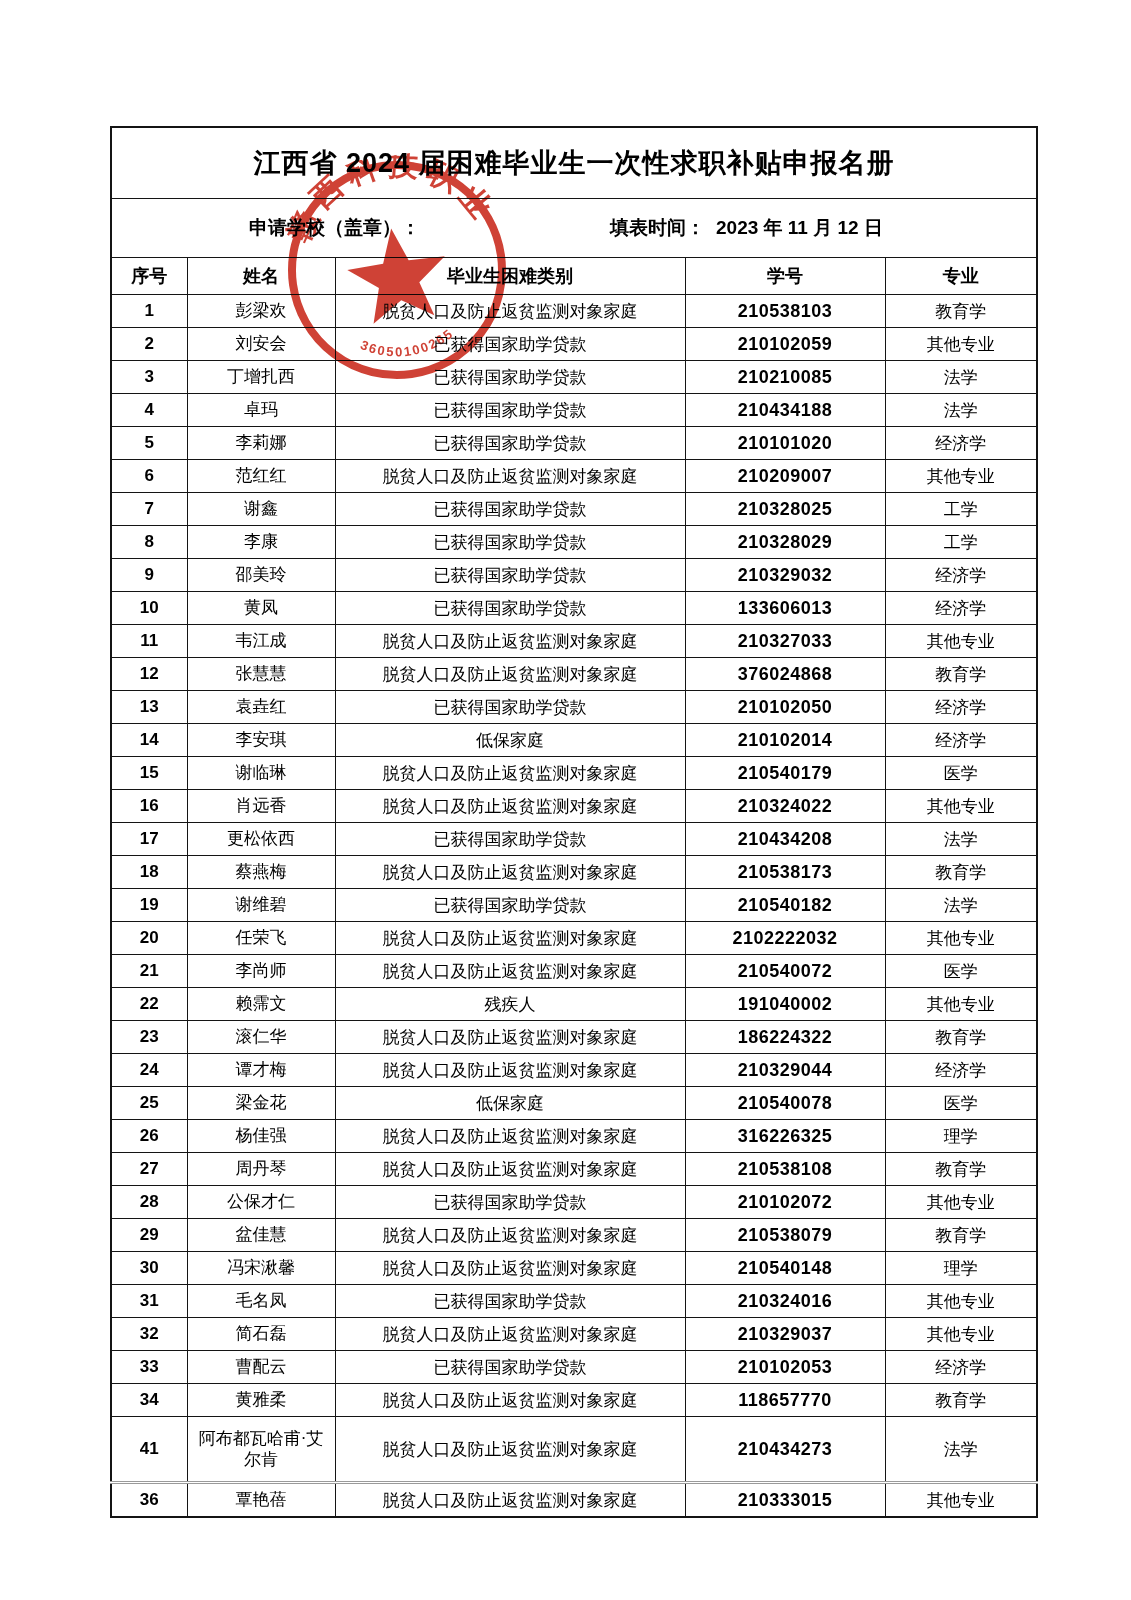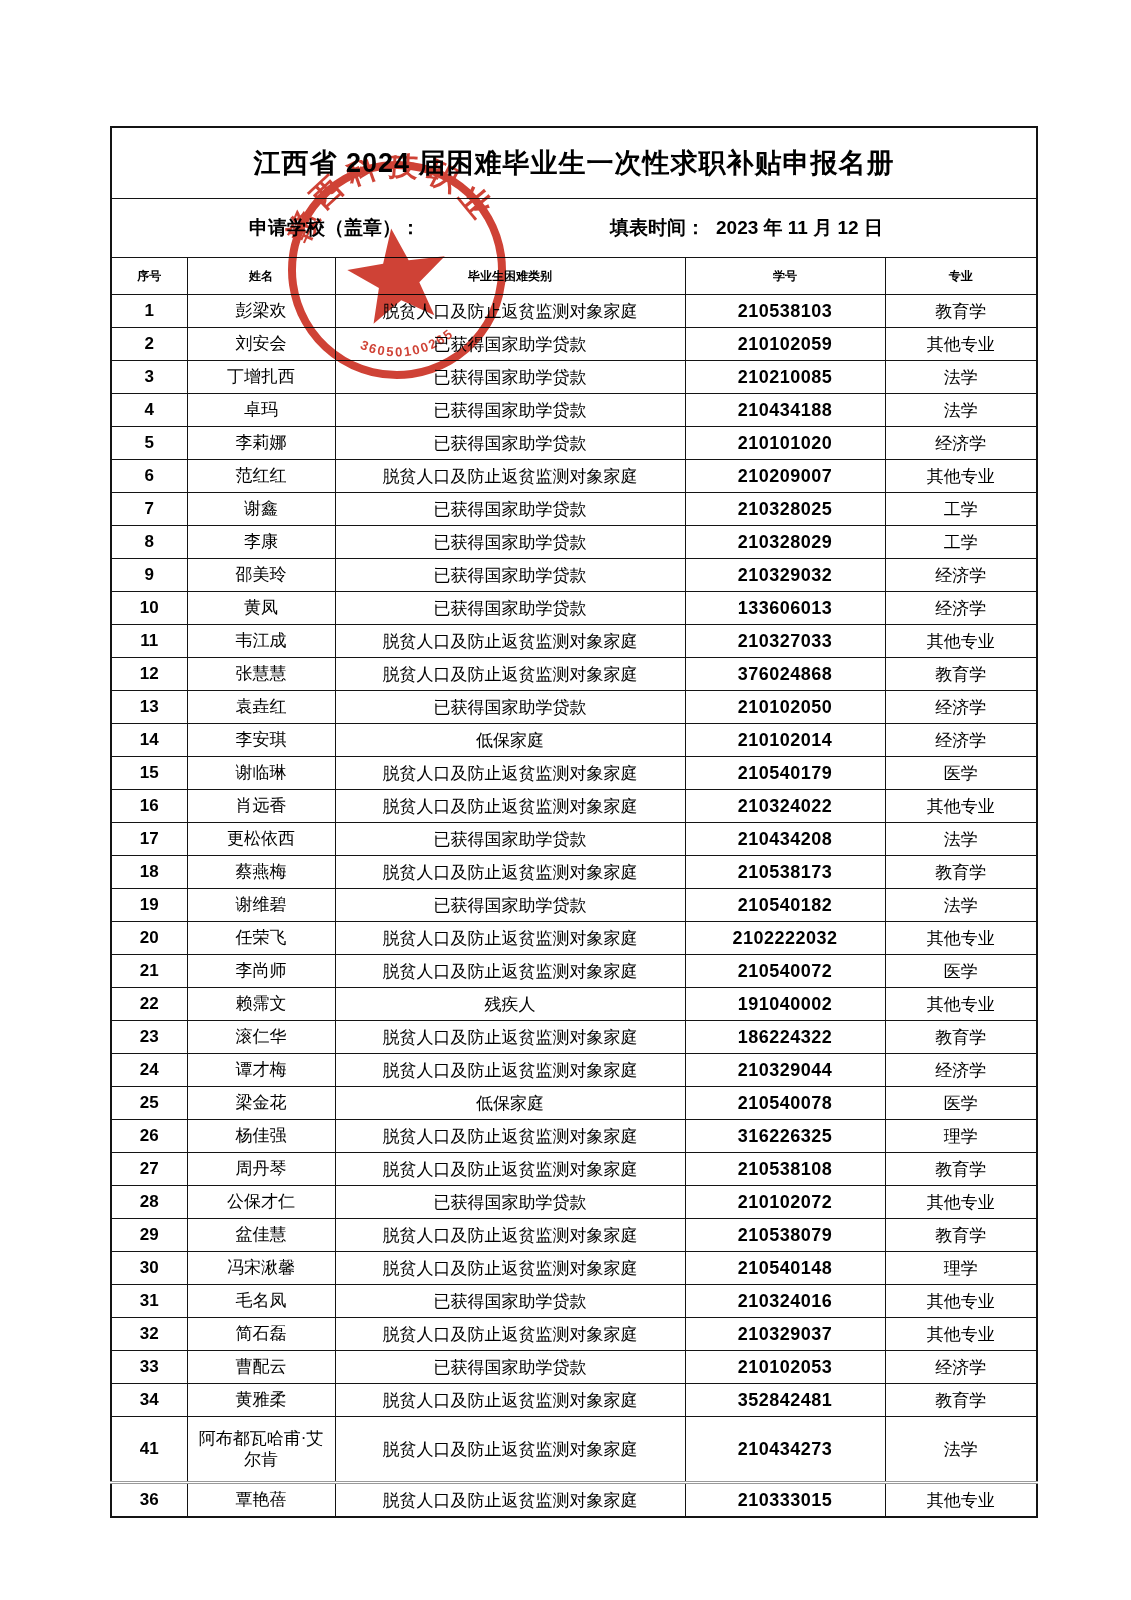--- a/index.html
+++ b/index.html
@@ -24,21 +24,21 @@
   .info-cell{height:58px;}
   .info-wrap{
     display:flex;text-align:left;
     font-size:19px;font-weight:bold;
     font-family:"Liberation Sans","Liberation Serif","DejaVu Sans",sans-serif;
   }
   .info-school{margin-left:137px;}
   .info-datelabel{margin-left:190px;}
   .info-datevalue{margin-left:11px;}
   th.hdr{
-    height:36px;font-size:12px;font-weight:bold;
+    height:36px;font-size:18px;font-weight:bold;
     font-family:"Liberation Sans","Liberation Serif","DejaVu Sans",sans-serif;
     margin-left:14px;
   }
   tr.data-row td{height:32px;font-size:17px;}
   tr.data-row td.c-no{
     font-family:"Liberation Sans","DejaVu Sans",sans-serif;font-weight:bold;font-size:17px;
   }
   tr.data-row td.c-id{
     font-family:"Liberation Sans","DejaVu Sans",sans-serif;font-weight:bold;font-size:18px;
     letter-spacing:.5px;
@@ -315,21 +315,21 @@
           <td class="c-no">33</td>
           <td class="c-name">曹配云</td>
           <td class="c-cat">已获得国家助学贷款</td>
           <td class="c-id">210102053</td>
           <td class="c-major">经济学</td>
         </tr>
         <tr class="data-row">
           <td class="c-no">34</td>
           <td class="c-name">黄雅柔</td>
           <td class="c-cat">脱贫人口及防止返贫监测对象家庭</td>
-          <td class="c-id">352842481</td>
+          <td class="c-id">118657770</td>
           <td class="c-major">教育学</td>
         </tr>
         <tr class="data-row row-tall">
           <td class="c-no">41</td>
           <td class="c-name">阿布都瓦哈甫·艾尔肯</td>
           <td class="c-cat">脱贫人口及防止返贫监测对象家庭</td>
           <td class="c-id">210434273</td>
           <td class="c-major">法学</td>
         </tr>
         <tr class="data-row row-break">

